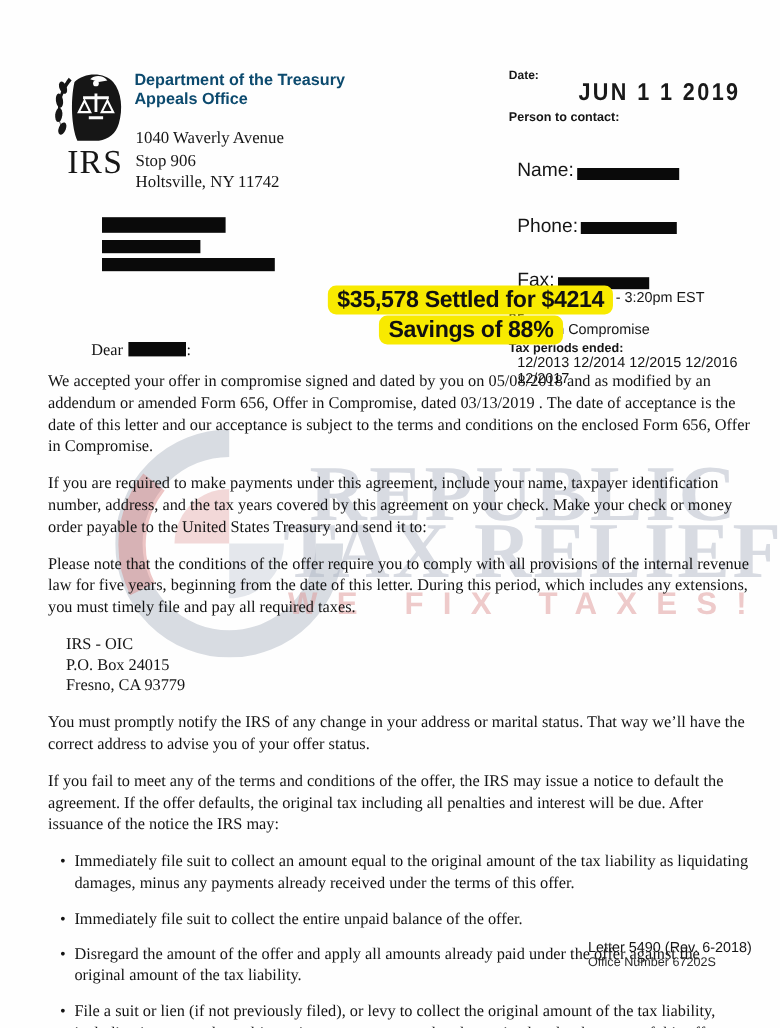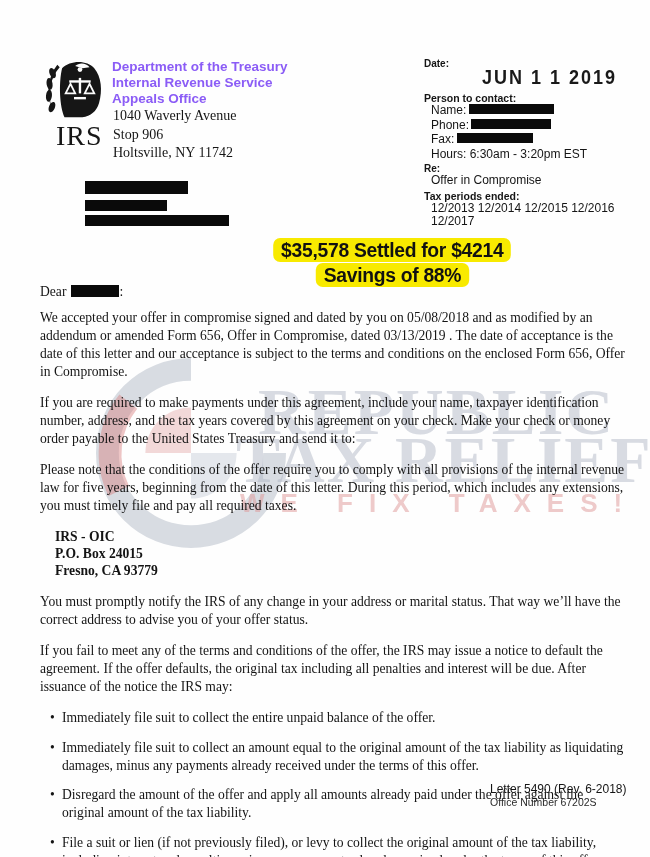--- a/index.html
+++ b/index.html
@@ -18,49 +18,49 @@
   .wm-line2 { left:236px; top:422px; font-size:66px; }
   .wm-tagline { position:absolute; left:240px; top:488px; font-family:"Liberation Sans", sans-serif;
                 font-size:26px; font-weight:bold; letter-spacing:16px; white-space:nowrap; }
   
   .layer { position:absolute; inset:0; z-index:2; }
   
   .logo-eagle { position:absolute; left:44px; top:60px; }
   .logo-text { position:absolute; left:39px; top:120px; font-family:"Liberation Serif", serif;
                font-size:28px; letter-spacing:1px; color:#161616;margin-left:17px; }
   .dept { position:absolute; left:112px; top:59px; font-family:"Liberation Sans", sans-serif;
-          font-size:13.5px; font-weight:bold; line-height:16px; color:#8b5cf6; }
+          font-size:13.5px; font-weight:bold; line-height:16px; color:#0c4a6e; }
   .hdr-addr { position:absolute; left:113px; top:107px; font-size:14px; line-height:18.5px; }
   
   .meta { position:absolute; left:424px; top:58px; width:212px; font-family:"Liberation Sans", sans-serif; }
   .meta-label-sm { font-size:10px; font-weight:bold; }
   .date-stamp { margin:-2px 0 4px 58px; font-size:18px; font-weight:bold; letter-spacing:2px;
                 transform:scaleY(1.12); color:#191919; white-space:nowrap; }
   .meta-block { margin-bottom:2px; }
-  .meta-row { display:flex; align-items:flex-start; font-size:12px; line-height:13.5px; padding-left:7px; margin-bottom:1px; }
+  .meta-row { display:flex; align-items:flex-end; font-size:16px; line-height:13.5px; padding-left:7px; margin-bottom:1px;margin-top:32px; }
   .meta-row .lab { white-space:nowrap; }
   .redact { display:inline-block; background:#0a0a0a; }
   .meta-val { font-size:12px; line-height:13.5px; padding-left:7px; }
   .tax-periods { font-size:12px; line-height:13.5px; padding-left:7px; width:205px; }
   
   .recipient { position:absolute; left:85px; top:181px; }
   .recipient .redact { display:block; }
   
   .highlight { position:absolute; left:262px; top:238px; width:260px; text-align:center;
                font-family:Liberation Sans, sans-serif; font-weight:bold; line-height:23px; }
   .highlight .hl { display:inline-block; background:#f8ea00; color:#111; font-size:19.5px;
                    letter-spacing:-0.3px; padding:1px 8px 0; border-radius:7px;
                    transform:scaleX(0.99); }
   
   .letter-body { position:absolute; left:40px; top:283px; width:585px;
                  font-size:13.6px; line-height:18px; color:#141414; }
   .letter-body p { margin:0 0 13px; }
-  .salutation { margin-bottom:8px; }
+  .salutation { margin-bottom:8px;margin-left:36px; }
   .salutation .redact { display:inline-block; width:48px; height:12px; vertical-align:-1px; margin-left:5px; }
-  .pay-addr { padding-left:15px; line-height:17px; margin-bottom:14px;font-weight:bold; }
+  .pay-addr { padding-left:15px; line-height:17px; margin-bottom:14px; }
   ul.defaults { list-style:none; margin:1px 0 0 10px; }
   ul.defaults li { position:relative; padding-left:12px; margin-bottom:11.5px; }
   ul.defaults li::before { content:"\2022"; position:absolute; left:0; top:0; }
   
   .footer { position:absolute; left:490px; top:782px; font-family:"Liberation Sans", sans-serif; }
   .footer .fl1 { font-size:12px; font-weight:normal; }
   .footer .fl2 { font-size:10.5px; color:#2a2a2a; }
 </style>
 </head>
 <body>
@@ -93,21 +93,20 @@
       <path d="M58 30 L62 30 L62 56 L58 56 Z" fill="#fdfdfd"></path>
       <path d="M42 34 L78 34 L78 38 L42 38 Z" fill="#fdfdfd"></path>
       <path d="M44 40 L36 56 L52 56 Z" fill="none" stroke="#fdfdfd" stroke-width="3"></path>
       <path d="M76 40 L68 56 L84 56 Z" fill="none" stroke="#fdfdfd" stroke-width="3"></path>
       <path d="M50 62 L70 62 L70 66 L50 66 Z" fill="#fdfdfd"></path>
     </svg>
     <div class="logo-text">IRS</div>
 
     <div class="dept">
       <div>Department of the Treasury</div>
-      <div>Internal Revenue Service</div>
       <div>Appeals Office</div>
     </div>
     <div class="hdr-addr">
       <div>1040 Waverly Avenue</div>
       <div>Stop 906</div>
       <div>Holtsville, NY 11742</div>
     </div>
 
     <div class="meta">
       <div class="meta-label-sm">Date:</div>
@@ -164,22 +163,22 @@
       <div class="pay-addr">
         <div>IRS - OIC</div>
         <div>P.O. Box 24015</div>
         <div>Fresno, CA 93779</div>
       </div>
 
       <p>You must promptly notify the IRS of any change in your address or marital status. That way we’ll have the correct address to advise you of your offer status.</p>
       <p>If you fail to meet any of the terms and conditions of the offer, the IRS may issue a notice to default the agreement. If the offer defaults, the original tax including all penalties and interest will be due. After issuance of the notice the IRS may:</p>
 
       <ul class="defaults">
+        <li>Immediately file suit to collect an amount equal to the original amount of the tax liability as liquidating damages, minus any payments already received under the terms of this offer.</li>
         <li>Immediately file suit to collect the entire unpaid balance of the offer.</li>
-        <li>Immediately file suit to collect an amount equal to the original amount of the tax liability as liquidating damages, minus any payments already received under the terms of this offer.</li>
         <li>Disregard the amount of the offer and apply all amounts already paid under the offer against the original amount of the tax liability.</li>
         <li>File a suit or lien (if not previously filed), or levy to collect the original amount of the tax liability, including interest and penalties. minus any payments already received under the terms of this offer.</li>
       </ul>
     </div>
 
     <div class="footer">
       <div class="fl1">Letter 5490 (Rev. 6-2018)</div>
       <div class="fl2">Office Number 67202S</div>
     </div>
 

